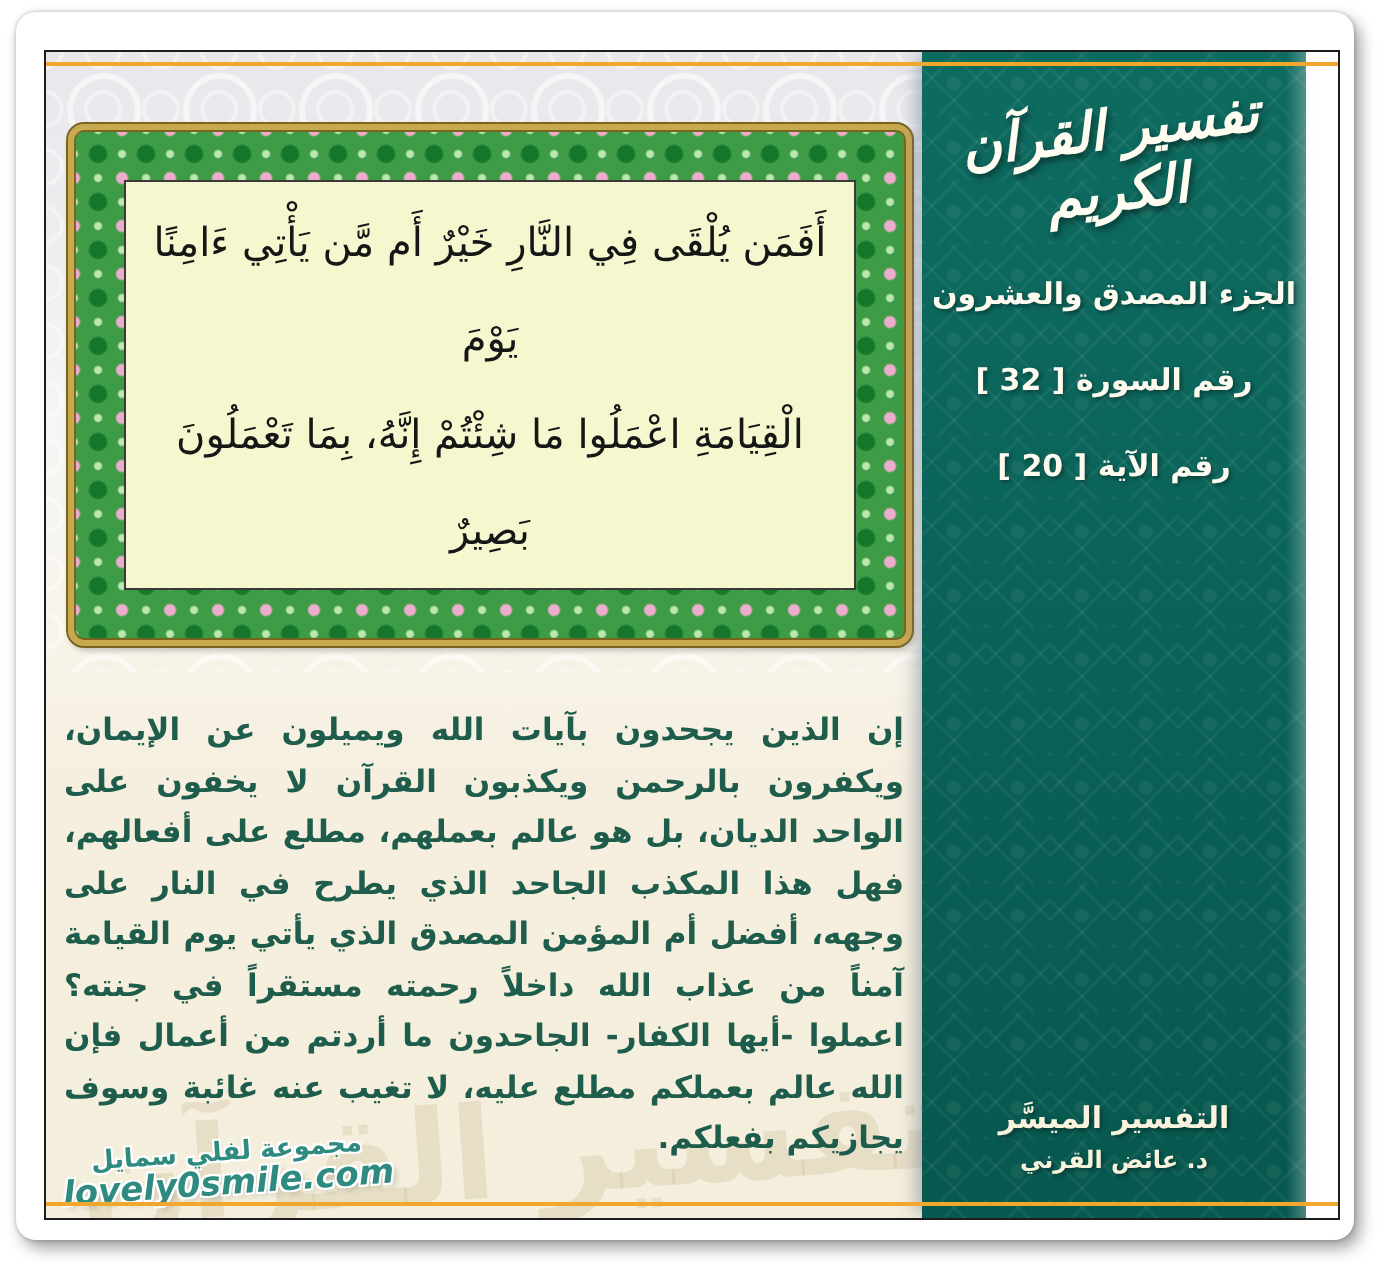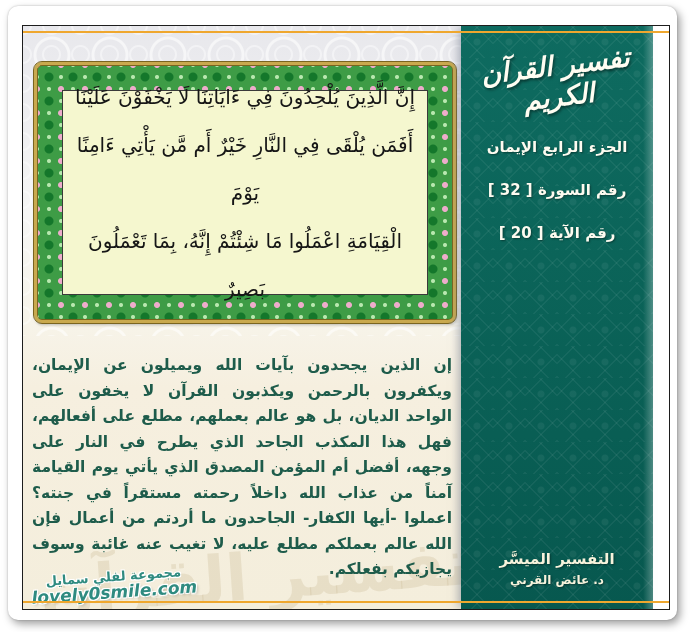--- a/index.html
+++ b/index.html
@@ -138,39 +138,38 @@
 <div class="page">
   <div class="card">
     <div class="content">
 
       <div class="left-area">
         <div class="bg-pattern"></div>
         <div class="watermark-bg">تفسير القرآن الكريم</div>
 
         <div class="verse-frame">
           <div class="verse-box">
-            <p class="verse-line">إِنَّ الَّذِينَ يُلْحِدُونَ فِي ءَايَاتِنَا لَا يَخْفَوْنَ عَلَيْنَا</p>
             <p class="verse-line">أَفَمَن يُلْقَى فِي النَّارِ خَيْرٌ أَم مَّن يَأْتِي ءَامِنًا يَوْمَ</p>
             <p class="verse-line">الْقِيَامَةِ اعْمَلُوا مَا شِئْتُمْ إِنَّهُ، بِمَا تَعْمَلُونَ بَصِيرٌ</p>
           </div>
         </div>
 
         <div class="tafsir">إن الذين يجحدون بآيات الله ويميلون عن الإيمان، ويكفرون بالرحمن ويكذبون القرآن لا يخفون على الواحد الديان، بل هو عالم بعملهم، مطلع على أفعالهم، فهل هذا المكذب الجاحد الذي يطرح في النار على وجهه، أفضل أم المؤمن المصدق الذي يأتي يوم القيامة آمناً من عذاب الله داخلاً رحمته مستقراً في جنته؟ اعملوا -أيها الكفار- الجاحدون ما أردتم من أعمال فإن الله عالم بعملكم مطلع عليه، لا تغيب عنه غائبة وسوف يجازيكم بفعلكم.</div>
 
         <div class="logo">
           <div class="logo-ar">مجموعة لفلي سمايل</div>
           <div class="logo-url">lovely0smile.com</div>
         </div>
       </div>
 
       <div class="right-strip"></div>
 
       <div class="panel">
         <div class="panel-title">تفسير القرآن الكريم</div>
-        <div class="panel-item juz">الجزء الرابع الإيمان</div>
+        <div class="panel-item juz">الجزء المصدق والعشرون</div>
         <div class="panel-item surah-num">رقم السورة [ 32 ]</div>
         <div class="panel-item ayah-num">رقم الآية [ 20 ]</div>
         <div class="panel-spacer"></div>
         <div class="panel-item source">التفسير الميسَّر</div>
         <div class="panel-item author">د. عائض القرني</div>
       </div>
 
       <div class="gold-line top"></div>
       <div class="gold-line bottom"></div>
 

